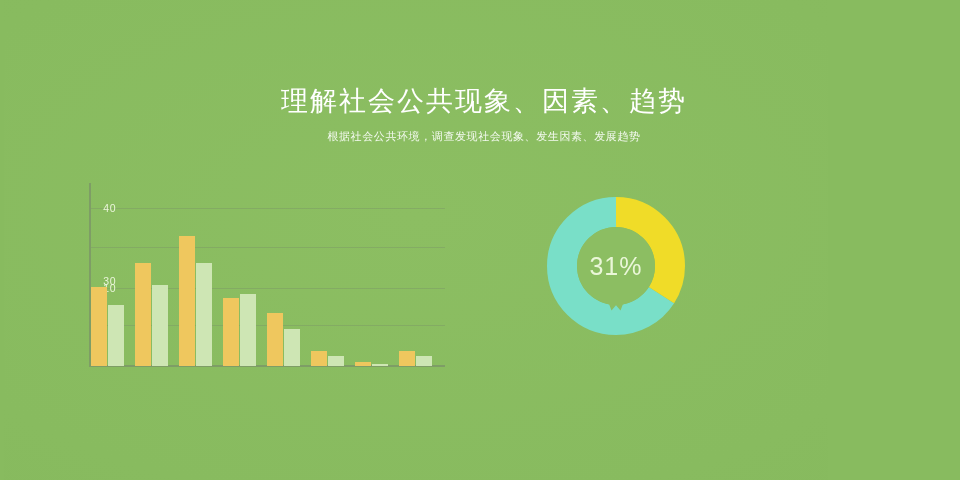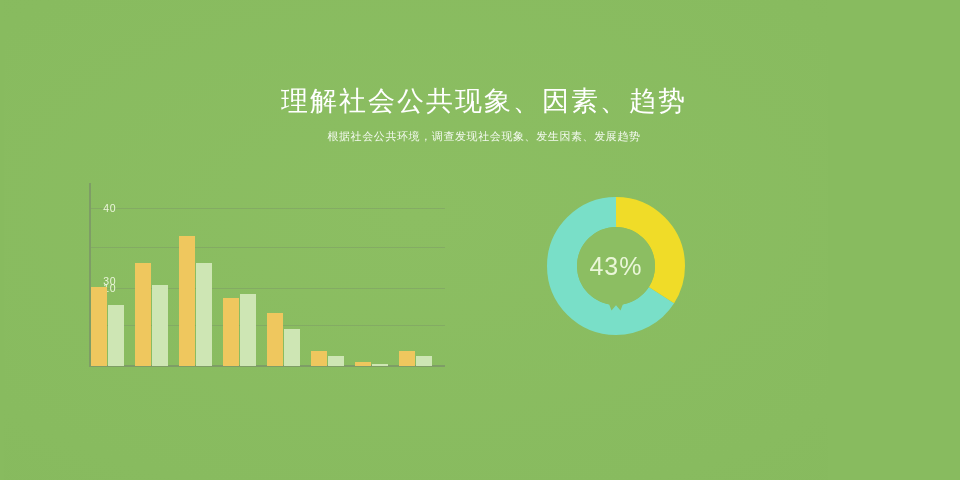--- a/index.html
+++ b/index.html
@@ -227,19 +227,19 @@
 
       <circle cx="70" cy="70" r="54" fill="none" stroke="#79dfc8" stroke-width="30" stroke-dasharray="223.9 339.3" stroke-dashoffset="-115.4" transform="rotate(-90 70 70)"></circle>
 
       <circle cx="70" cy="70" r="54" fill="none" stroke="#f0dc28" stroke-width="30" stroke-dasharray="115.4 339.3" stroke-dashoffset="0" transform="rotate(-90 70 70)"></circle>
 
       <path d="M 70 31 A 39 39 0 1 1 69.99 31 Z" fill="none"></path>
       <path d="M 63.2 108.4
                A 39 39 0 1 1 76.8 108.4
                L 74.5 114.5 L 70 109.3 L 65.5 114.5 Z" fill="#8cbe62"></path>
     </svg>
-    <div class="donut-pct">43%</div>
+    <div class="donut-pct">31%</div>
   </div>
 
 
   <div id="legend-marker"></div>
 
 </div>
 
 </body></html>

